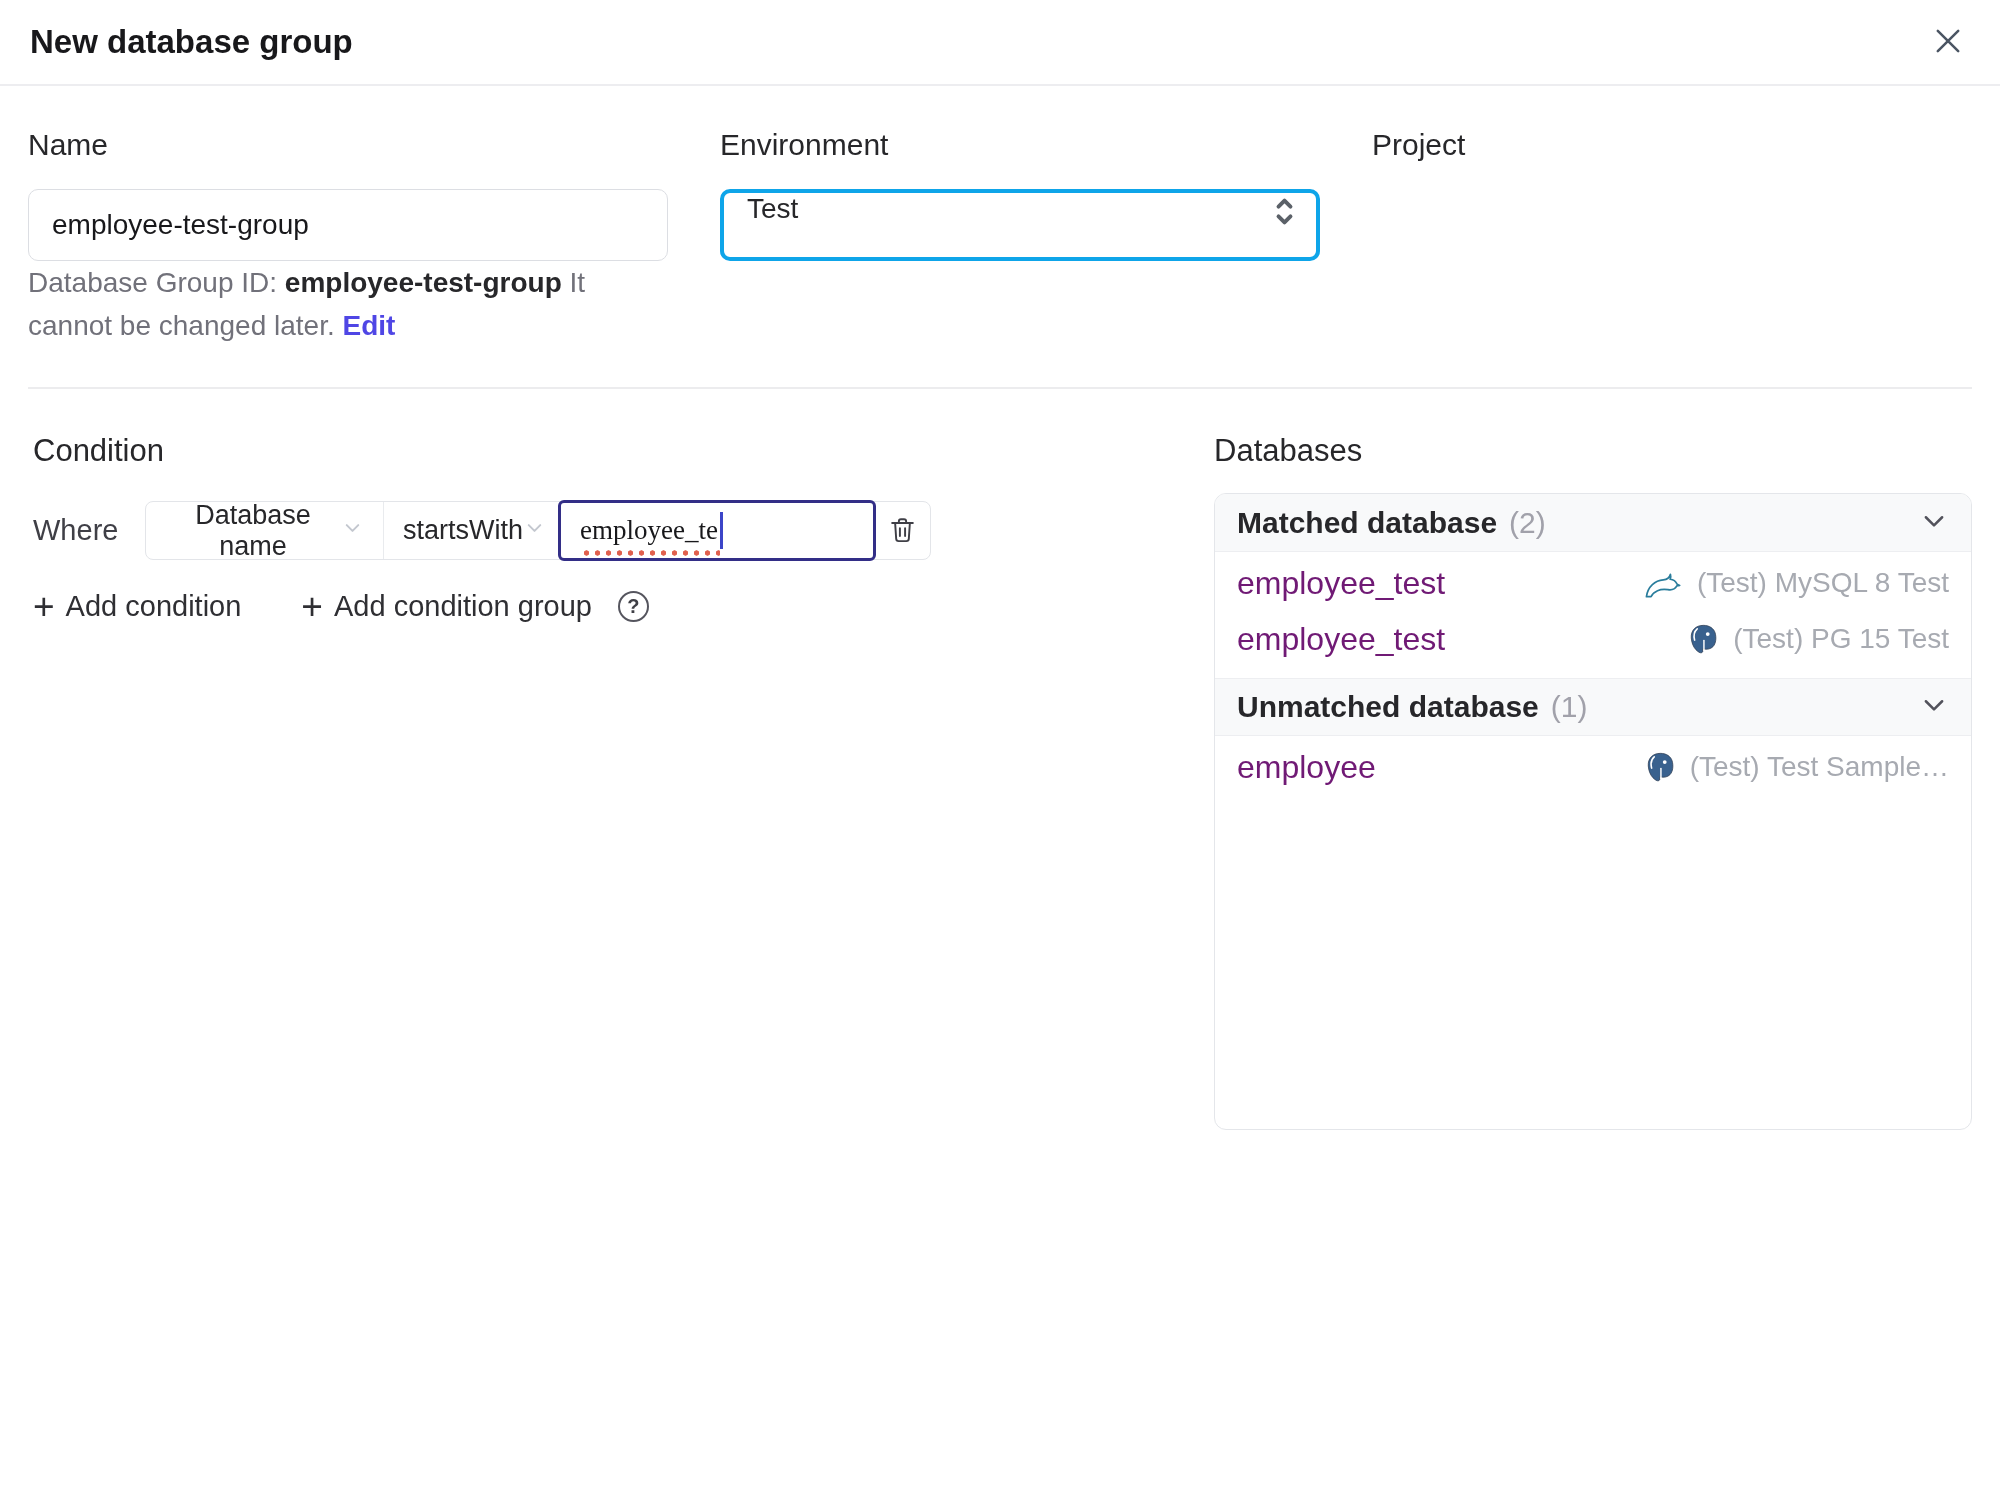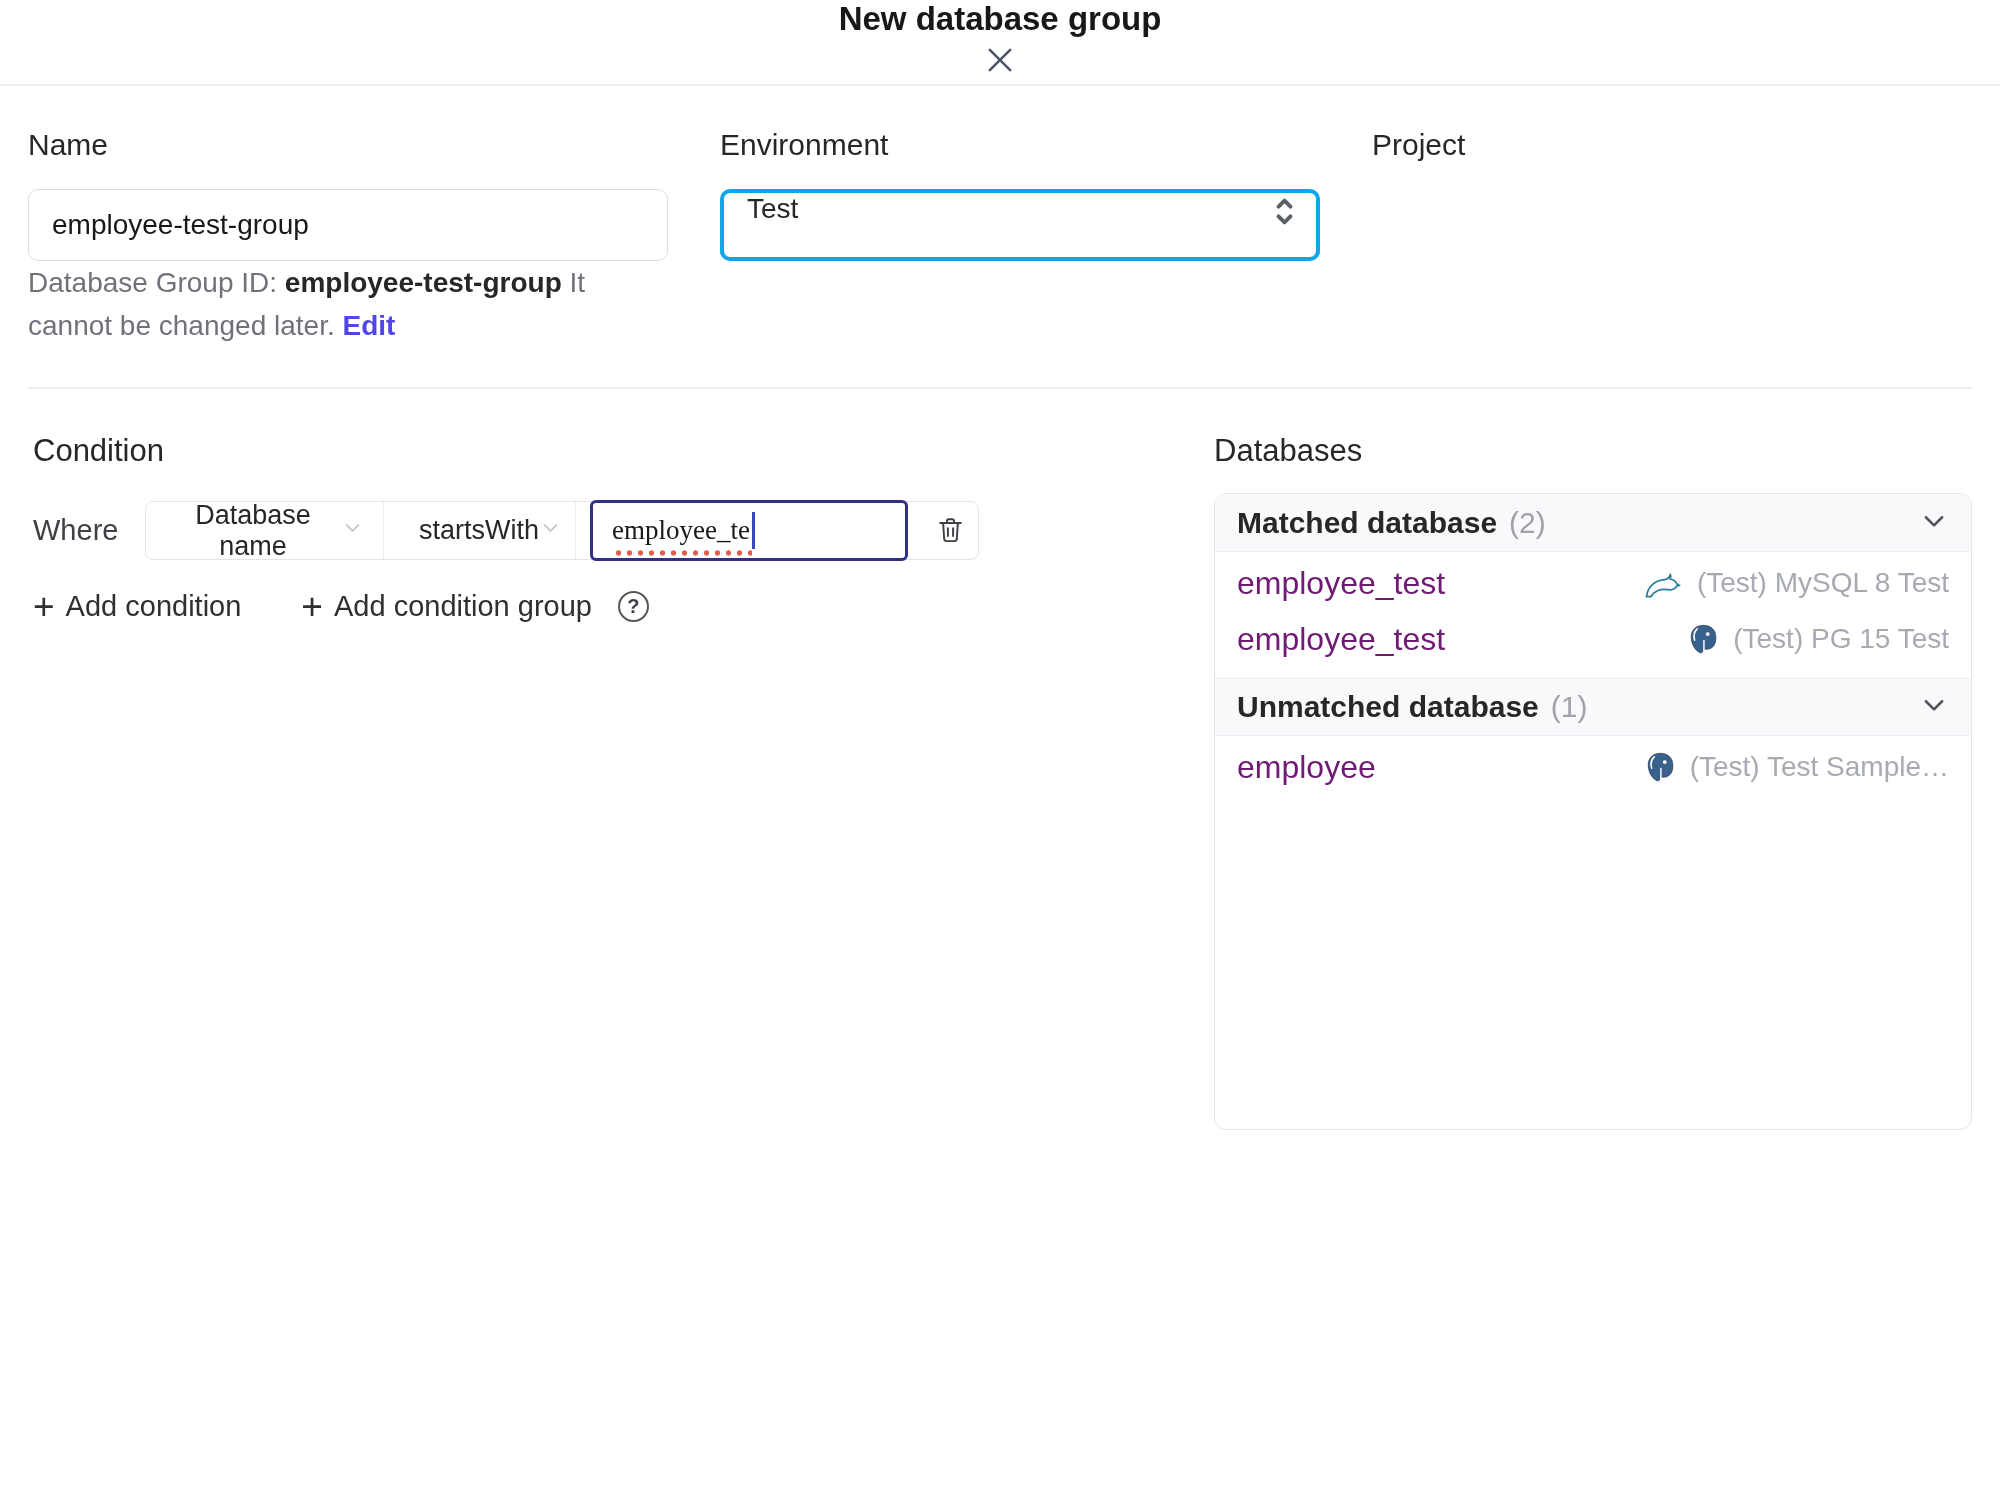--- a/index.html
+++ b/index.html
@@ -12,21 +12,20 @@
     position:relative;
     overflow:hidden;
   }
 
   
   .dlg-header {
     height:86px;
     padding:0 30px 0 30px;
     display:flex; align-items:center; justify-content:space-between;
     border-bottom:2px solid #ededf0;
-    flex-direction:column;
   }
   .dlg-title { font-size:33px; font-weight:700; color:#18181b; margin:0; }
   .close-btn {
     background:none; border:none; padding:4px; cursor:pointer;
     display:flex; align-items:center; justify-content:center;
   }
 
   
   .form-grid {
     display:grid;
@@ -68,21 +67,21 @@
   .main-cols { display:flex; padding:0 28px 0 33px; }
   .left-col { flex:1 1 auto; padding-right:40px; }
   .right-col { width:758px; flex:0 0 758px; }
   .section-heading { font-size:31px; font-weight:500; color:#27272a; margin:44px 0 0 0; }
 
   
   .cond-row { margin-top:32px; display:flex; align-items:center; }
   .where-label { font-size:29px; color:#3f3f46; width:112px; flex:0 0 112px; }
   .cond-group {
     display:flex; align-items:stretch; height:59px;
-    border:1px solid #e3e5e9; border-radius:8px; background:#fff;gap:16px;
+    border:1px solid #e3e5e9; border-radius:8px; background:#fff;
   }
   .cond-seg {
     display:flex; align-items:center; justify-content:space-between;
     padding:0 19px; border-right:1px solid #e9ebee;
     font-size:27px; color:#27272a; cursor:pointer; background:transparent;
     border-top:none; border-bottom:none; border-left:none;
     font-family:"Liberation Sans", sans-serif;
   }
   .seg-field { width:238px; }
   .seg-op { width:176px; }

